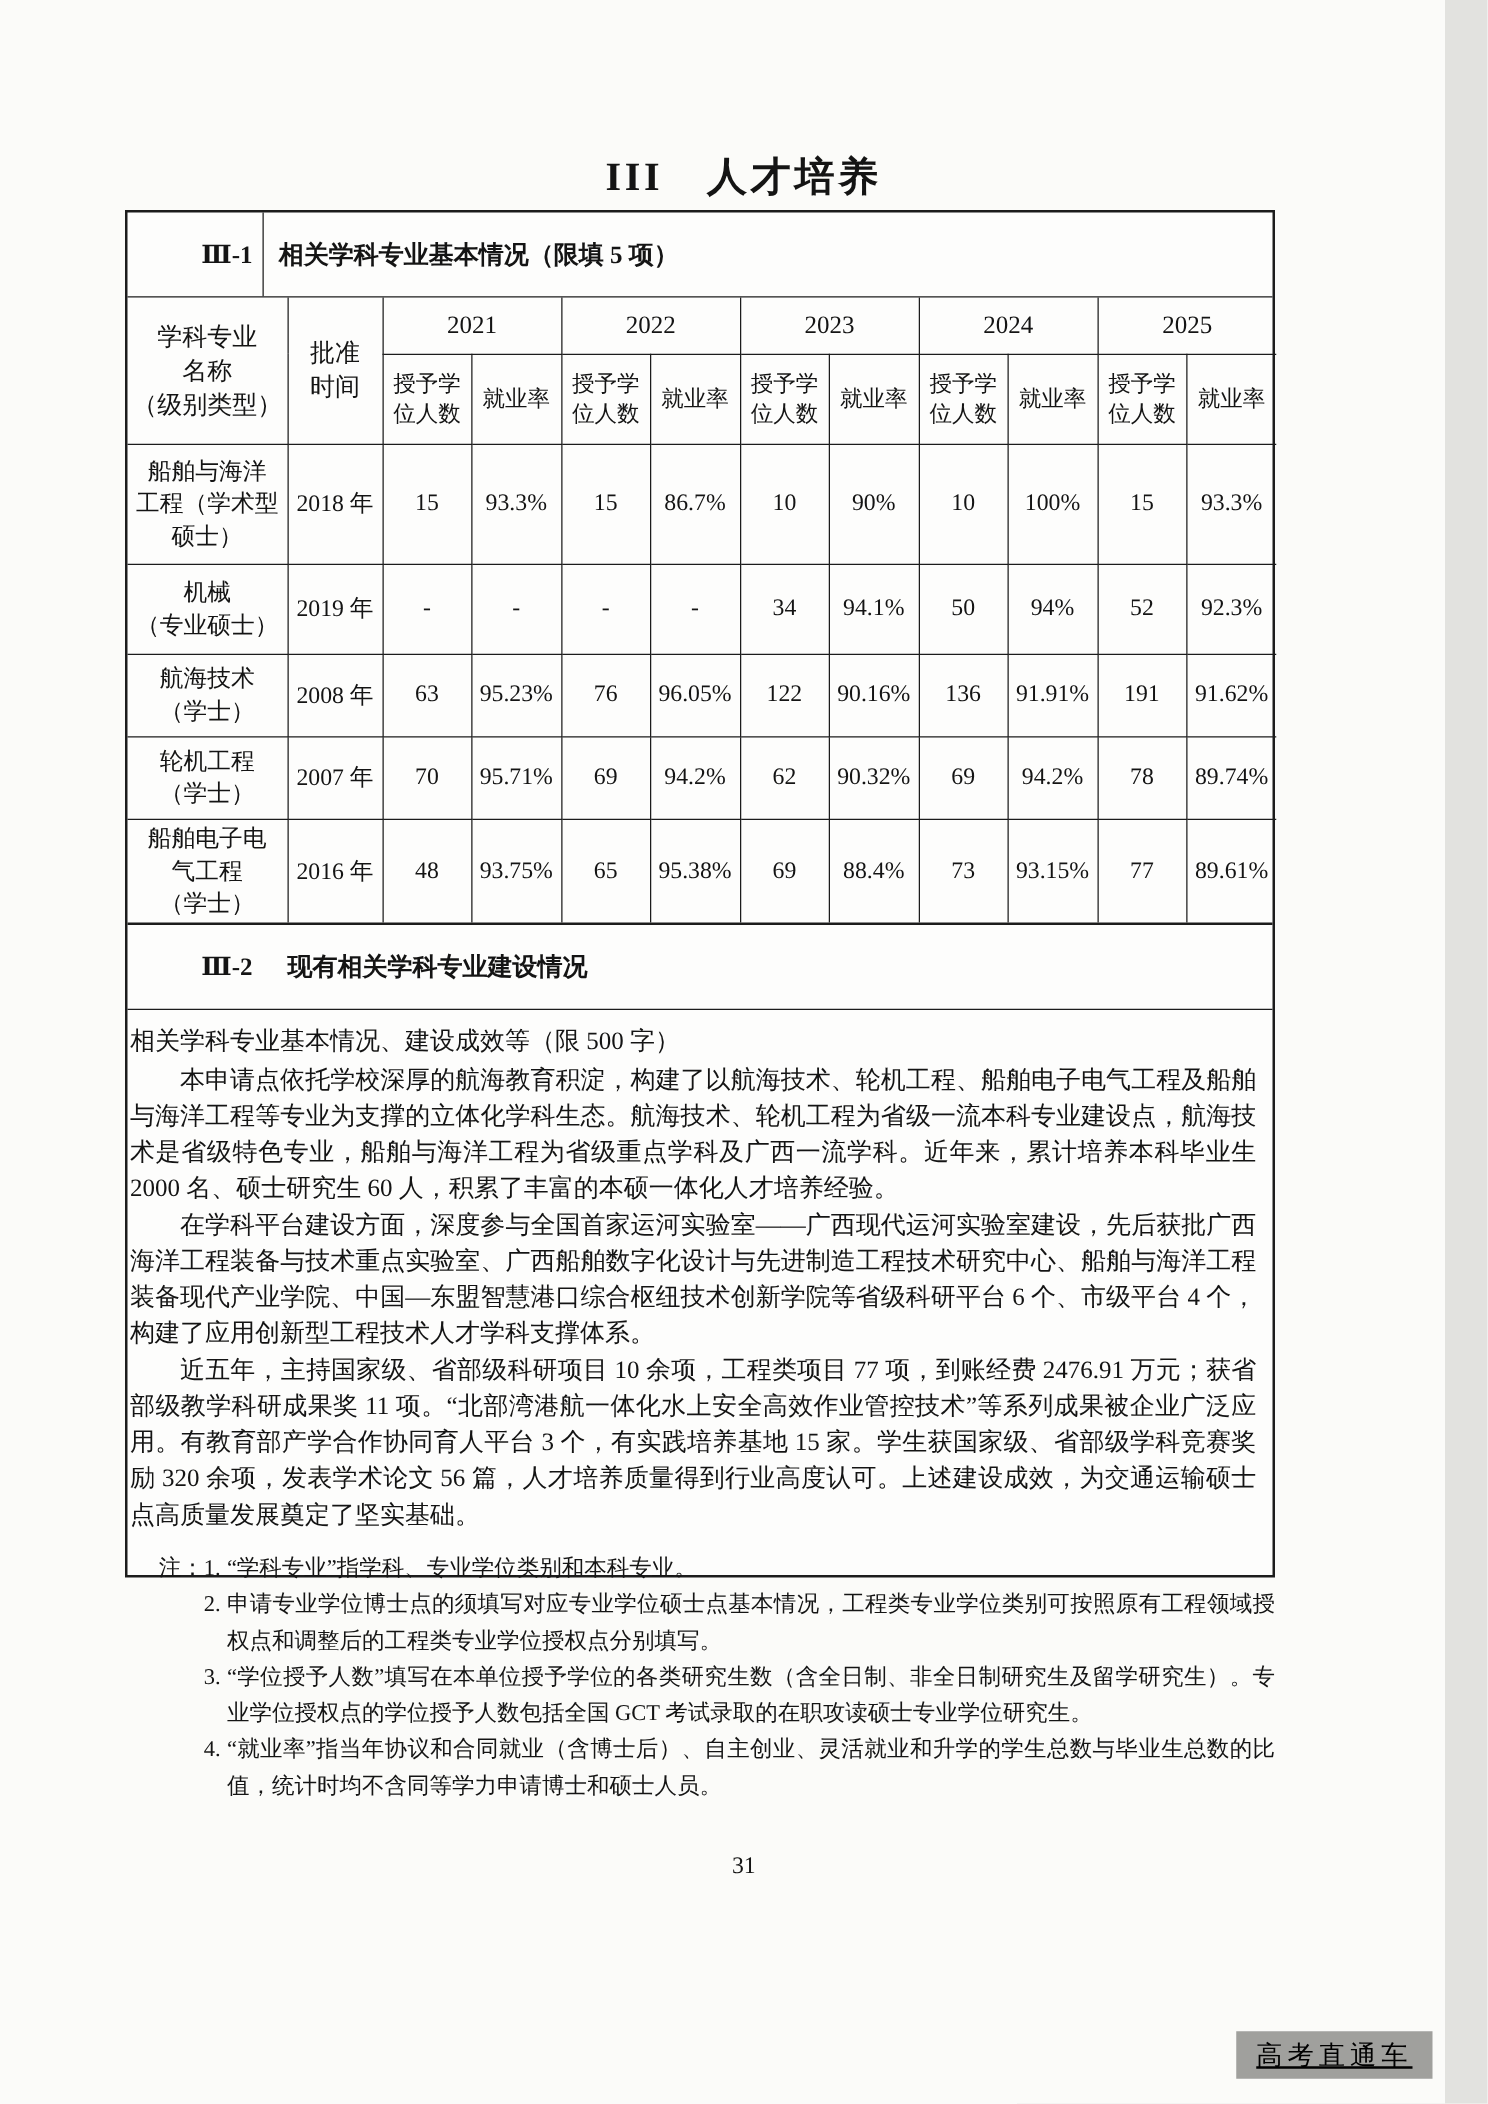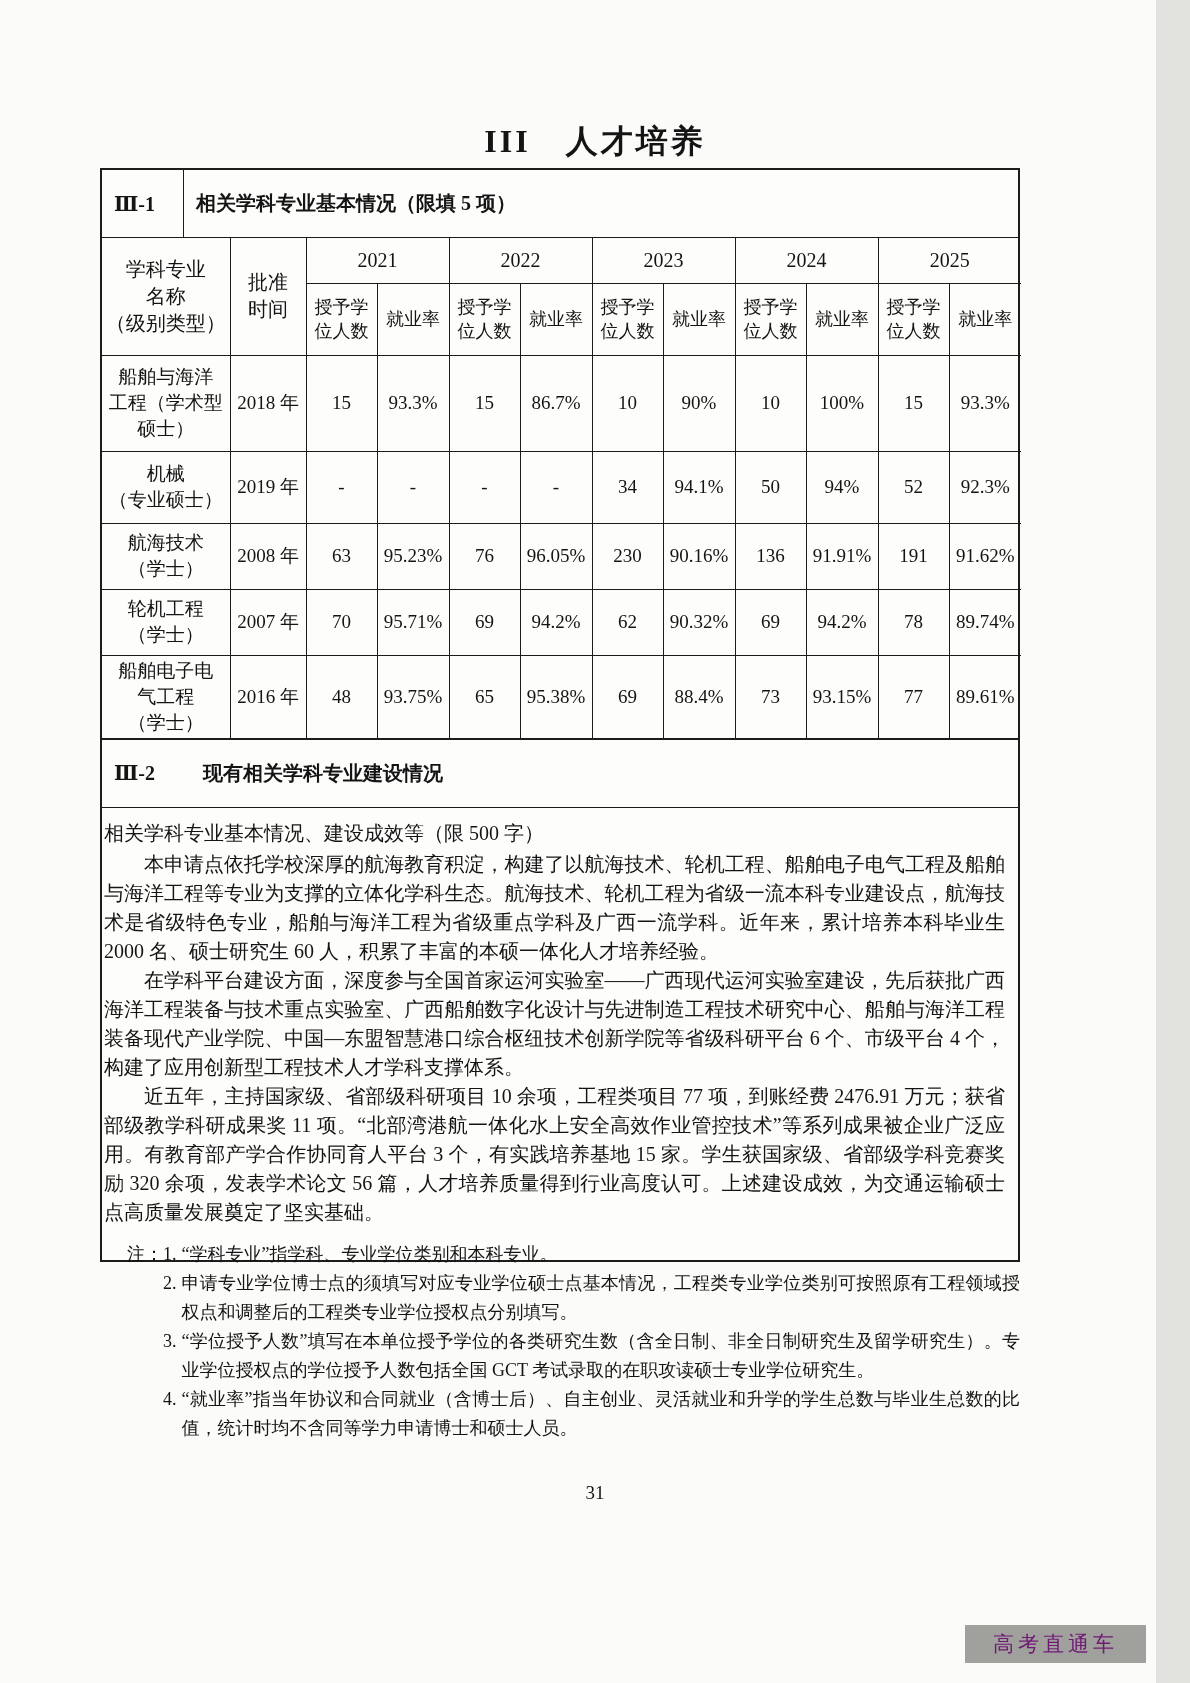--- a/index.html
+++ b/index.html
@@ -17,21 +17,21 @@
   .frame {
     position:absolute; left:100px; top:168px; width:920px;
     border:2px solid #1c1c1c; background:#fdfdfc;
   }
   .sec-bar {
     display:flex; align-items:stretch; min-height:46px;
     font-size:20px; font-weight:bold; padding:0 10px;
   }
   .sec-bar.first { border-bottom:1px solid #1c1c1c; }
   .sec-bar.second { border-top:2px solid #1c1c1c; border-bottom:1px solid #1c1c1c; }
-  .sec-label { display:flex; align-items:center; padding:8px 28px 8px 2px; white-space:nowrap; }
+  .sec-label { display:flex; align-items:center; padding:8px 8px 8px 2px; white-space:nowrap;margin-left:47px; }
   .sec-bar.first .sec-label { border-right:1px solid #1c1c1c; margin-right:12px; }
   .sec-bar.second .sec-label { margin-right:20px; }
   .sec-title { display:flex; align-items:center; padding:20px 0; }
 
   table { width:100%; border-collapse:collapse; table-layout:fixed; }
   th, td {
     border:1px solid #1c1c1c; text-align:center; vertical-align:middle;
     font-weight:normal; white-space:pre-line; padding:2px 1px; font-size:19px;
   }
   table tr th:first-child, table tr td:first-child { border-left:none; }
@@ -53,23 +53,23 @@
   .para { line-height:29px; text-align:justify; text-indent:2em; }
 
   .notes { position:absolute; left:127px; top:1240px; width:893px; font-size:18px; line-height:29px; }
   .note-item { display:flex; align-items:flex-start; text-align:justify; }
   .note-pre { white-space:nowrap; flex:0 0 auto; }
   .note-num { white-space:nowrap; flex:0 0 auto; margin-right:5px; }
   .note-item.sub { margin-left:36px; }
 
   .page-num { position:absolute; top:1482px; left:0; right:0; text-align:center; font-size:19px; }
   .watermark {
-    position:absolute; right:44px; bottom:20px; background:#a0a09d; color:#701a75;
+    position:absolute; right:44px; bottom:20px; background:#a0a09d; color:#000000;
     font-family:"Liberation Sans","DejaVu Sans",sans-serif;
-    font-size:21px; letter-spacing:4px; padding:5px 28px;
+    font-size:21px; letter-spacing:4px; padding:5px 16px;text-decoration:underline;
   }
 </style>
 </head>
 <body>
 
 <div class="page">
   <div class="edge-strip"></div>
 
   <div class="title">III　人才培养</div>
 
@@ -159,21 +159,21 @@
           <td>92.3%</td>
         </tr>
         <tr class="tr-r3">
           <td>航海技术
 （学士）</td>
           <td>2008 年</td>
           <td>63</td>
           <td>95.23%</td>
           <td>76</td>
           <td>96.05%</td>
-          <td>230</td>
+          <td>122</td>
           <td>90.16%</td>
           <td>136</td>
           <td>91.91%</td>
           <td>191</td>
           <td>91.62%</td>
         </tr>
         <tr class="tr-r4">
           <td>轮机工程
 （学士）</td>
           <td>2007 年</td>

